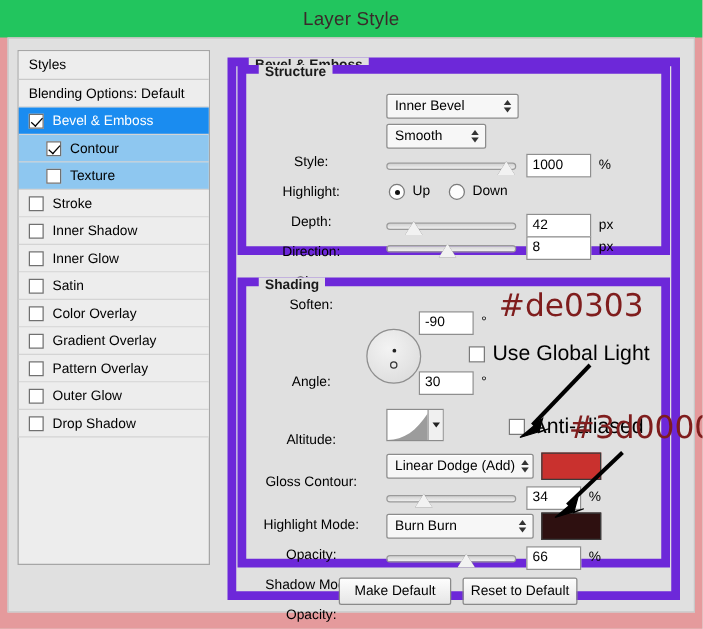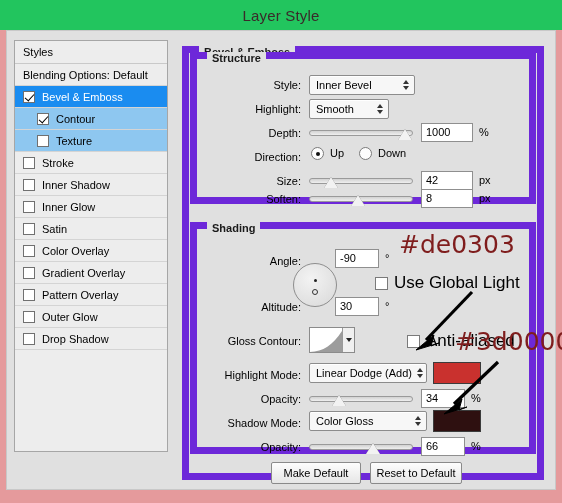--- a/index.html
+++ b/index.html
@@ -75,22 +75,22 @@
   }
   .grp-title{
     position:absolute;top:-7px;left:10px;
     background:#e0e0e0;padding:0 5px;
     font-weight:bold;font-size:11px;color:#1a1a1a;
   }
   #grp-bevel{left:0;top:8px;width:362px;height:434px;}
   #grp-structure{left:8px;top:14px;width:346px;height:152px;}
   #grp-shading{left:8px;top:184px;width:346px;height:232px;}
   .lbl{
-    position:absolute;text-align:right;font-size:11px;
-    line-height:20px;height:20px;
+    position:absolute;text-align:center;font-size:11px;
+    line-height:20px;height:20px;margin-top:45px;
   }
   
   .select{
     height:20px;background:#f7f7f7;
     border:1px solid #8c8c8c;
     border-radius:2px;
     display:inline-flex;align-items:center;
     padding-left:6px;padding-right:2px;
     box-sizing:border-box;font-size:11px;
     position:absolute;
@@ -376,21 +376,21 @@
     <div class="lbl" style="left:0;top:160px;width:104px;">Opacity:</div>
     <div class="slider" id="sl-hop" style="left:112px;top:162px;width:104px;">
       <div class="strack"></div>
       <div class="sthumb" style="left: 23.16px;"></div>
     </div>
     <div class="field" style="left:224px;top:160px;width:44px;">34</div>
     <div class="unit" style="left:274px;top:160px;">%</div>
 
     <div class="lbl" style="left:0;top:184px;width:104px;">Shadow Mode:</div>
     <div class="select" style="left:112px;top:182px;width:118px;">
-      <span class="sval">Color Gloss</span>
+      <span class="sval">Burn Burn</span>
       <span class="spin">
           <i class="up"></i>
           <i class="dn"></i>
         </span>
     </div>
     <div class="swatch" id="sw-shadow" style="left: 236px; top: 181px; background: rgb(46, 16, 16);"></div>
 
     <div class="lbl" style="left:0;top:208px;width:104px;">Opacity:</div>
     <div class="slider" id="sl-sop" style="left:112px;top:210px;width:104px;">
       <div class="strack"></div>

